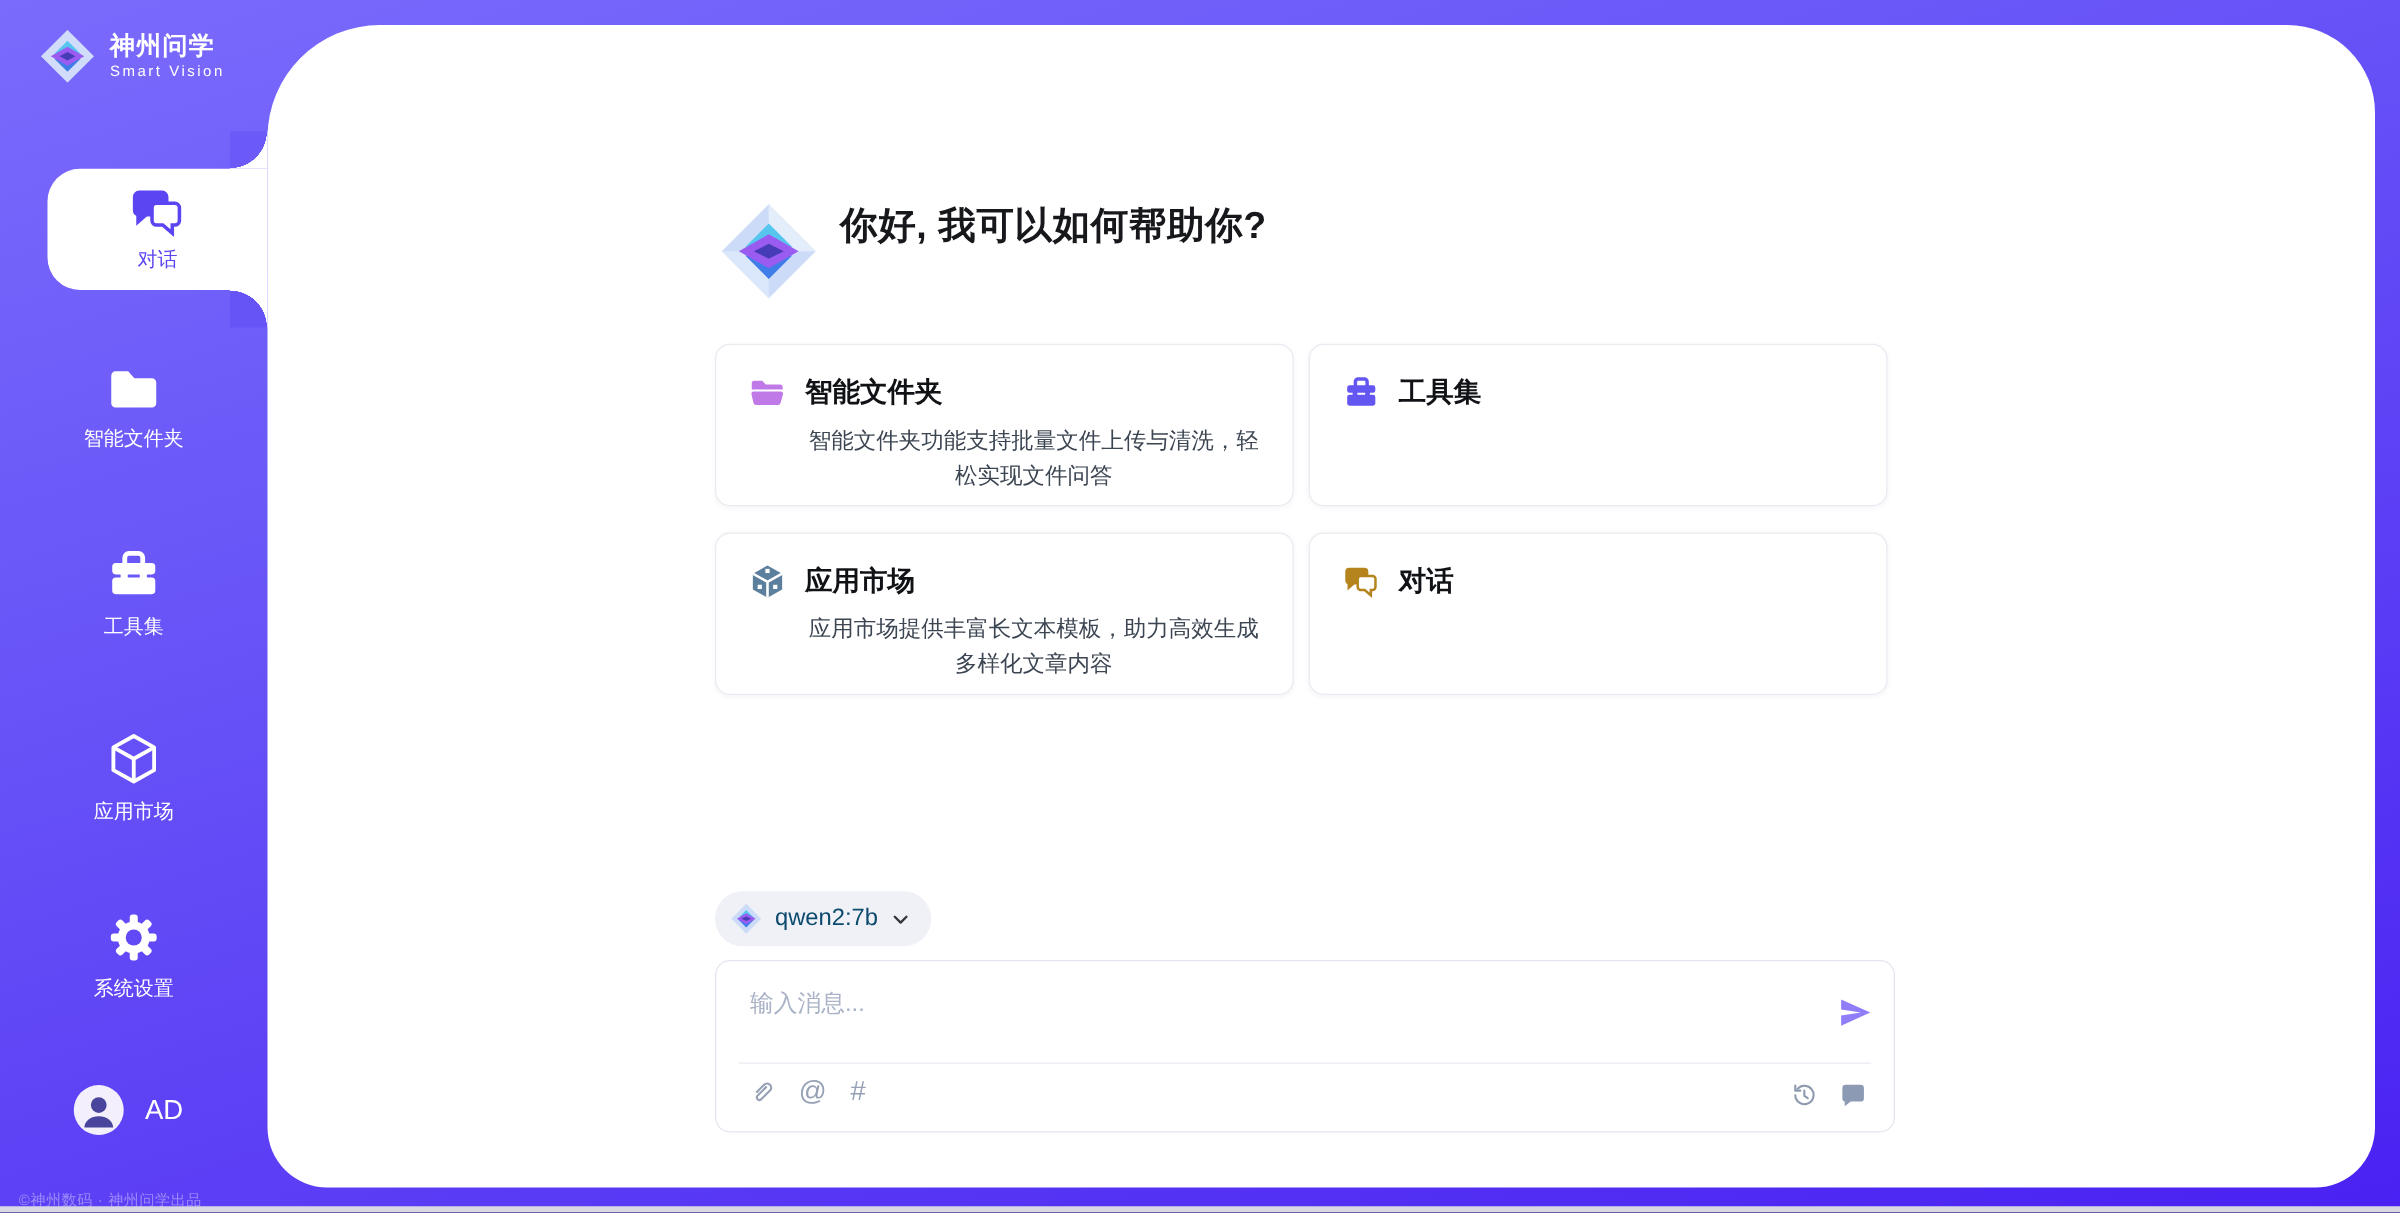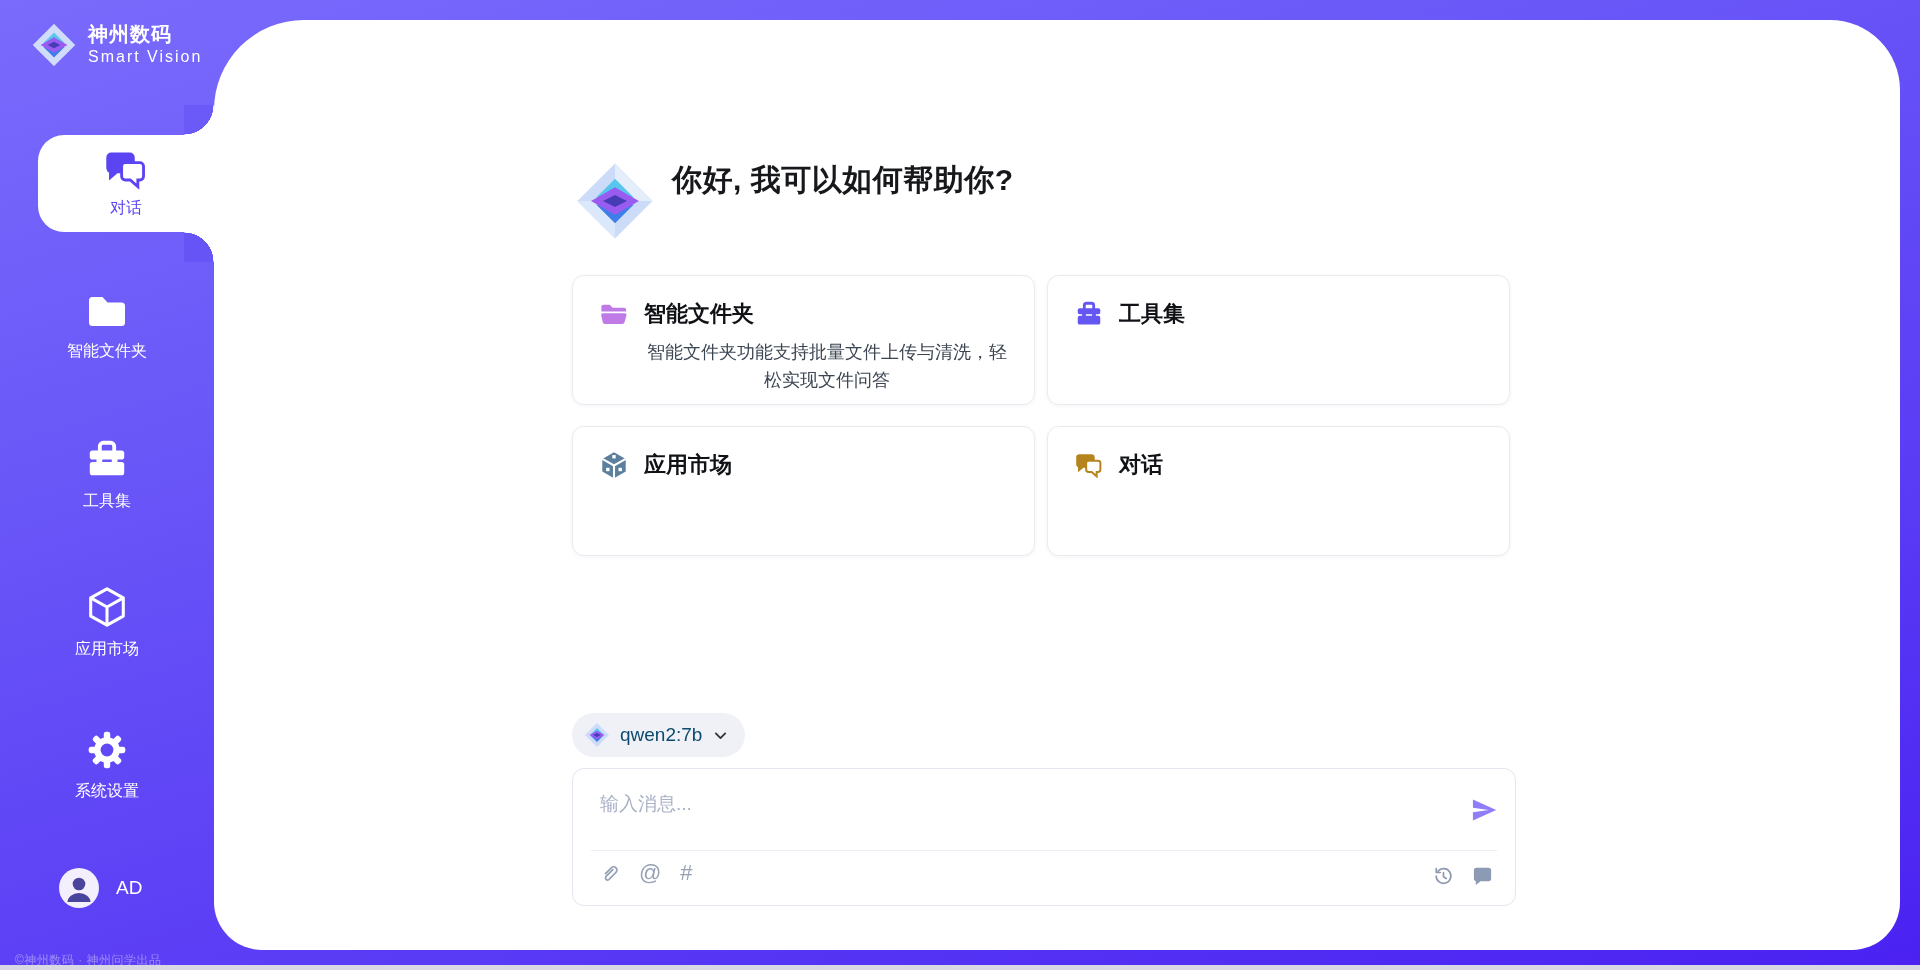--- a/index.html
+++ b/index.html
@@ -12,21 +12,21 @@
   
   .main-panel{
     position:absolute;left:214px;top:20px;width:1686px;height:930px;
     background:#ffffff;border-radius:90px 70px 48px 48px;
   }
   .window-edge{position:absolute;left:0;bottom:0;width:1920px;height:5px;background:#d8d8e4;}
   
   .brand{position:absolute;left:31px;top:22px;display:flex;align-items:center;gap:11px;}
   .brand-text{display:flex;flex-direction:column;line-height:1.15;}
   .brand-name{color:#fff;font-size:20px;font-weight:700;letter-spacing:1px;}
-  .brand-sub{color:#fff;font-size:16px;letter-spacing:2px;margin-top:2px;}
+  .brand-sub{color:#fff;font-size:12px;letter-spacing:2px;margin-top:2px;}
   .active-pill{
     position:absolute;left:38px;top:135px;width:176px;height:97px;background:#fff;
     border-radius:26px 0 0 26px;display:flex;flex-direction:column;align-items:center;
     justify-content:center;gap:7px;cursor:pointer;
   }
   .active-pill .nav-label{color:#5b45f3;}
   .fillet{position:absolute;left:184px;width:30px;height:30px;}
   .fillet-top{top:105px;background:radial-gradient(circle at 0 0,#6c5af8 0 29.4px,#ffffff 29.6px);}
   .fillet-bottom{top:232px;background:radial-gradient(circle at 0 100%,#6654f6 0 29.4px,#ffffff 29.6px);}
   .nav-item{
@@ -34,21 +34,21 @@
     align-items:center;gap:9px;color:#fff;cursor:pointer;
   }
   .nav-label{font-size:16px;color:inherit;}
   .nav-folder{top:292px;}
   .nav-toolbox{top:438px;}
   .nav-market{top:584px;}
   .nav-settings{top:728px;}
   .user-row{position:absolute;left:59px;top:868px;display:flex;align-items:center;gap:17px;}
   .avatar{width:40px;height:40px;border-radius:50%;background:#f3effc;overflow:hidden;
     display:flex;align-items:center;justify-content:center;cursor:pointer;}
-  .user-name{color:#fff;font-size:19px;}
+  .user-name{color:#fff;font-size:22px;}
   .copyright{position:absolute;left:15px;top:952px;width:200px;font-size:12px;
     color:rgba(255,255,255,0.38);letter-spacing:.5px;white-space:nowrap;}
   
   .greeting{position:absolute;left:574px;top:160px;display:flex;align-items:flex-start;gap:16px;}
   .greeting-title{font-size:30px;font-weight:700;color:#17181c;letter-spacing:.5px;}
   
   .card{
     position:absolute;width:463px;height:130px;background:#fff;border:1px solid #e9ebf1;
     border-radius:12px;box-sizing:border-box;padding:23px 24px 0 26px;cursor:pointer;
     box-shadow:0 1px 4px rgba(40,40,90,.05);
@@ -91,21 +91,21 @@
       <svg width="46" height="46" viewBox="0 0 48 48">
         <path d="M24 2 L46 24 L24 46 L2 24 Z" fill="#ffffff" opacity="0.85"></path>
         <path d="M24 2 L46 24 L24 46 L2 24 Z" fill="#bcd2f6" opacity="0.55"></path>
         <path d="M24 11 L35 22 L13 22 Z" fill="#56c6ee"></path>
         <path d="M24 37 L35 26 L13 26 Z" fill="#3f7de8"></path>
         <path d="M24 16 L38 24 L24 32 L10 24 Z" fill="#9a5cf0"></path>
         <path d="M24 20.5 L30.5 24 L24 27.5 L17.5 24 Z" fill="#463db6"></path>
       </svg>
     </span>
     <span class="brand-text">
-      <span class="brand-name">神州数码</span>
+      <span class="brand-name">神州问学</span>
       <span class="brand-sub">Smart Vision</span>
     </span>
   </div>
 
   <div class="fillet fillet-top"></div>
   <div class="fillet fillet-bottom"></div>
   <div class="active-pill">
     <span>
       <svg width="46" height="42" viewBox="0 0 42 38" fill="none">
         <path fill="#5b45f3" d="M3 7.5A4.5 4.5 0 0 1 7.5 3h17A4.5 4.5 0 0 1 29 7.5v10a4.5 4.5 0 0 1-4.5 4.5H13.2L5.5 28.6V21.4A4.5 4.5 0 0 1 3 17.5v-10z"></path>
@@ -232,20 +232,21 @@
         <svg width="30" height="30" viewBox="0 0 32 32">
           <path d="M16 2.5 L28.5 9.5 V23 L16 30 L3.5 23 V9.5 Z" fill="#5b7f9d"></path>
           <path d="M3.5 9.5 L16 16.5 L28.5 9.5 M16 16.5 V30" fill="none" stroke="#ffffff" stroke-width="2.2"></path>
           <rect x="14.2" y="5.4" width="3.6" height="3.6" fill="#ffffff"></rect>
           <rect x="7.6" y="19" width="3.6" height="3.6" fill="#ffffff"></rect>
           <rect x="20.8" y="19" width="3.6" height="3.6" fill="#ffffff"></rect>
         </svg>
       </span>
       <span class="card-title">应用市场</span>
     </div>
+    <div class="card-desc">应用市场提供丰富长文本模板，助力高效生成多样化文章内容</div>
   </div>
 
   <div class="card card4">
     <div class="card-head">
       <span>
         <svg width="30" height="27" viewBox="0 0 42 38" fill="none">
           <path fill="#b5841c" d="M3 7.5A4.5 4.5 0 0 1 7.5 3h17A4.5 4.5 0 0 1 29 7.5v10a4.5 4.5 0 0 1-4.5 4.5H13.2L5.5 28.6V21.4A4.5 4.5 0 0 1 3 17.5v-10z"></path>
           <path fill="#ffffff" stroke="#b5841c" stroke-width="2.8" d="M20.3 12.3h13.4a3.3 3.3 0 0 1 3.3 3.3v9.2a3.3 3.3 0 0 1-3.3 3.3h-1.9v6l-7-6h-4.5a3.3 3.3 0 0 1-3.3-3.3v-9.2a3.3 3.3 0 0 1 3.3-3.3z"></path>
         </svg>
       </span>

